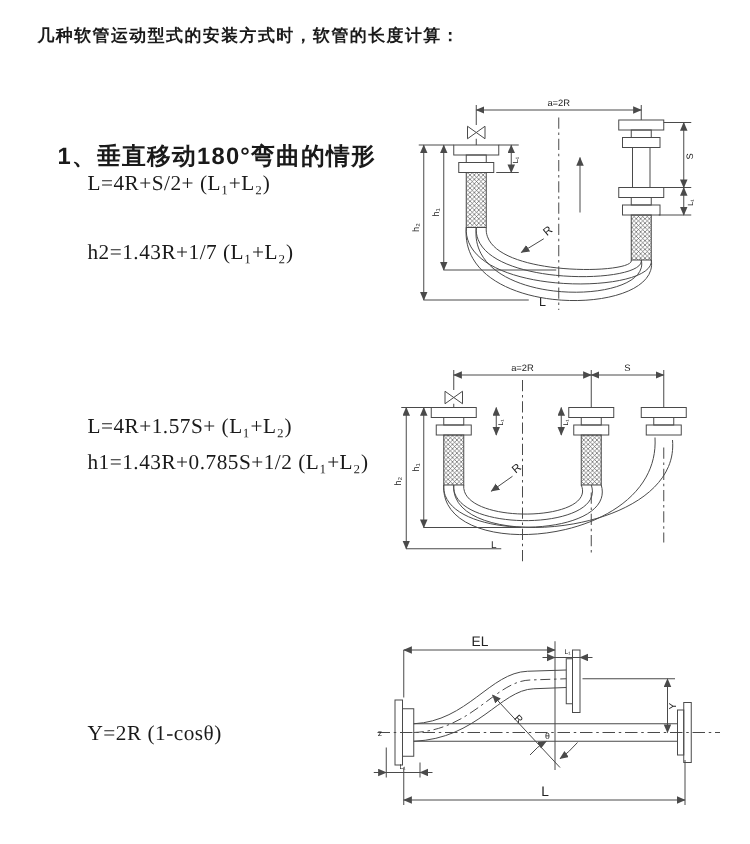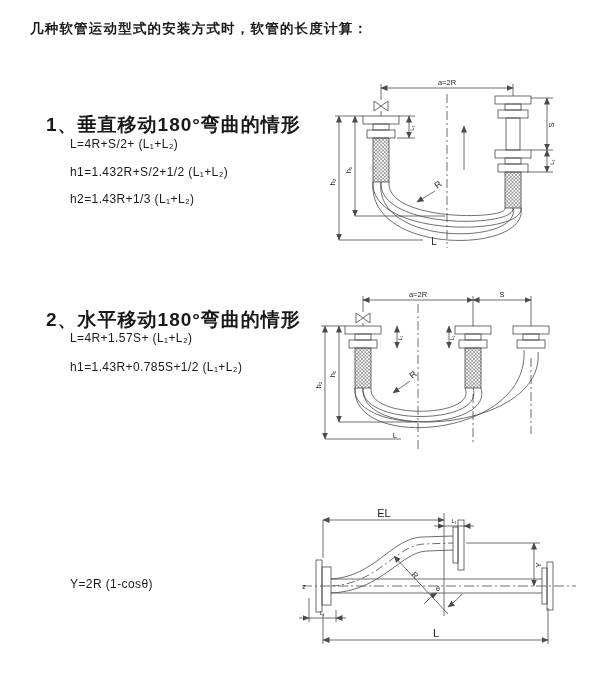--- a/index.html
+++ b/index.html
@@ -1,36 +1,34 @@
 <!DOCTYPE html>
 <html><head>
 <meta charset="utf-8">
 <style>
   html,body{margin:0;padding:0;background:#ffffff;}
   .canvas{position:relative;width:576px;height:675px;background:#ffffff;overflow:hidden;
           font-family:"Liberation Sans","DejaVu Sans",sans-serif;color:#1a1a1a;}
   .title{position:absolute;left:30px;top:20px;font-size:13.5px;font-weight:bold;letter-spacing:1.2px;}
   .h{position:absolute;left:46px;font-size:19px;font-weight:bold;letter-spacing:1px;white-space:nowrap;}
-  .f{position:absolute;left:70px;font-size:12px;letter-spacing:0.4px;white-space:nowrap;}
+  .f{position:absolute;left:70px;font-size:17px;letter-spacing:0.4px;white-space:nowrap;font-family:Liberation Serif, serif;}
   .dg{position:absolute;}
   svg text{font-family:"Liberation Sans","DejaVu Sans",sans-serif;}
 </style>
 </head>
 <body>
 
 <div class="canvas">
 
   <div class="title">几种软管运动型式的安装方式时，软管的长度计算：</div>
 
   <div class="h" style="top:112px">1、垂直移动180°弯曲的情形</div>
   <div class="f" style="top:137px">L=4R+S/2+ (L₁+L₂)</div>
-  <div class="f" style="top:165px">h1=1.432R+S/2+1/2 (L₁+L₂)</div>
-  <div class="f" style="top:192px">h2=1.43R+1/3 (L₁+L₂)</div>
-
-  <div class="h" style="top:307px">2、水平移动180°弯曲的情形</div>
+  <div class="f" style="top:192px">h2=1.43R+1/7 (L₁+L₂)</div>
+
   <div class="f" style="top:331px">L=4R+1.57S+ (L₁+L₂)</div>
   <div class="f" style="top:360px">h1=1.43R+0.785S+1/2 (L₁+L₂)</div>
 
   <div class="f" style="top:577px">Y=2R (1-cosθ)</div>
 
   <svg class="dg" style="left:313px;top:70px" width="285" height="185" viewBox="0 0 285 185">
     <defs>
       <marker id="d1ae" markerWidth="8" markerHeight="8" refX="6.5" refY="3" orient="auto" markerUnits="userSpaceOnUse">
         <path d="M0,0 L7,3 L0,6 Z" fill="#4a4a4a"></path>
         </marker>

